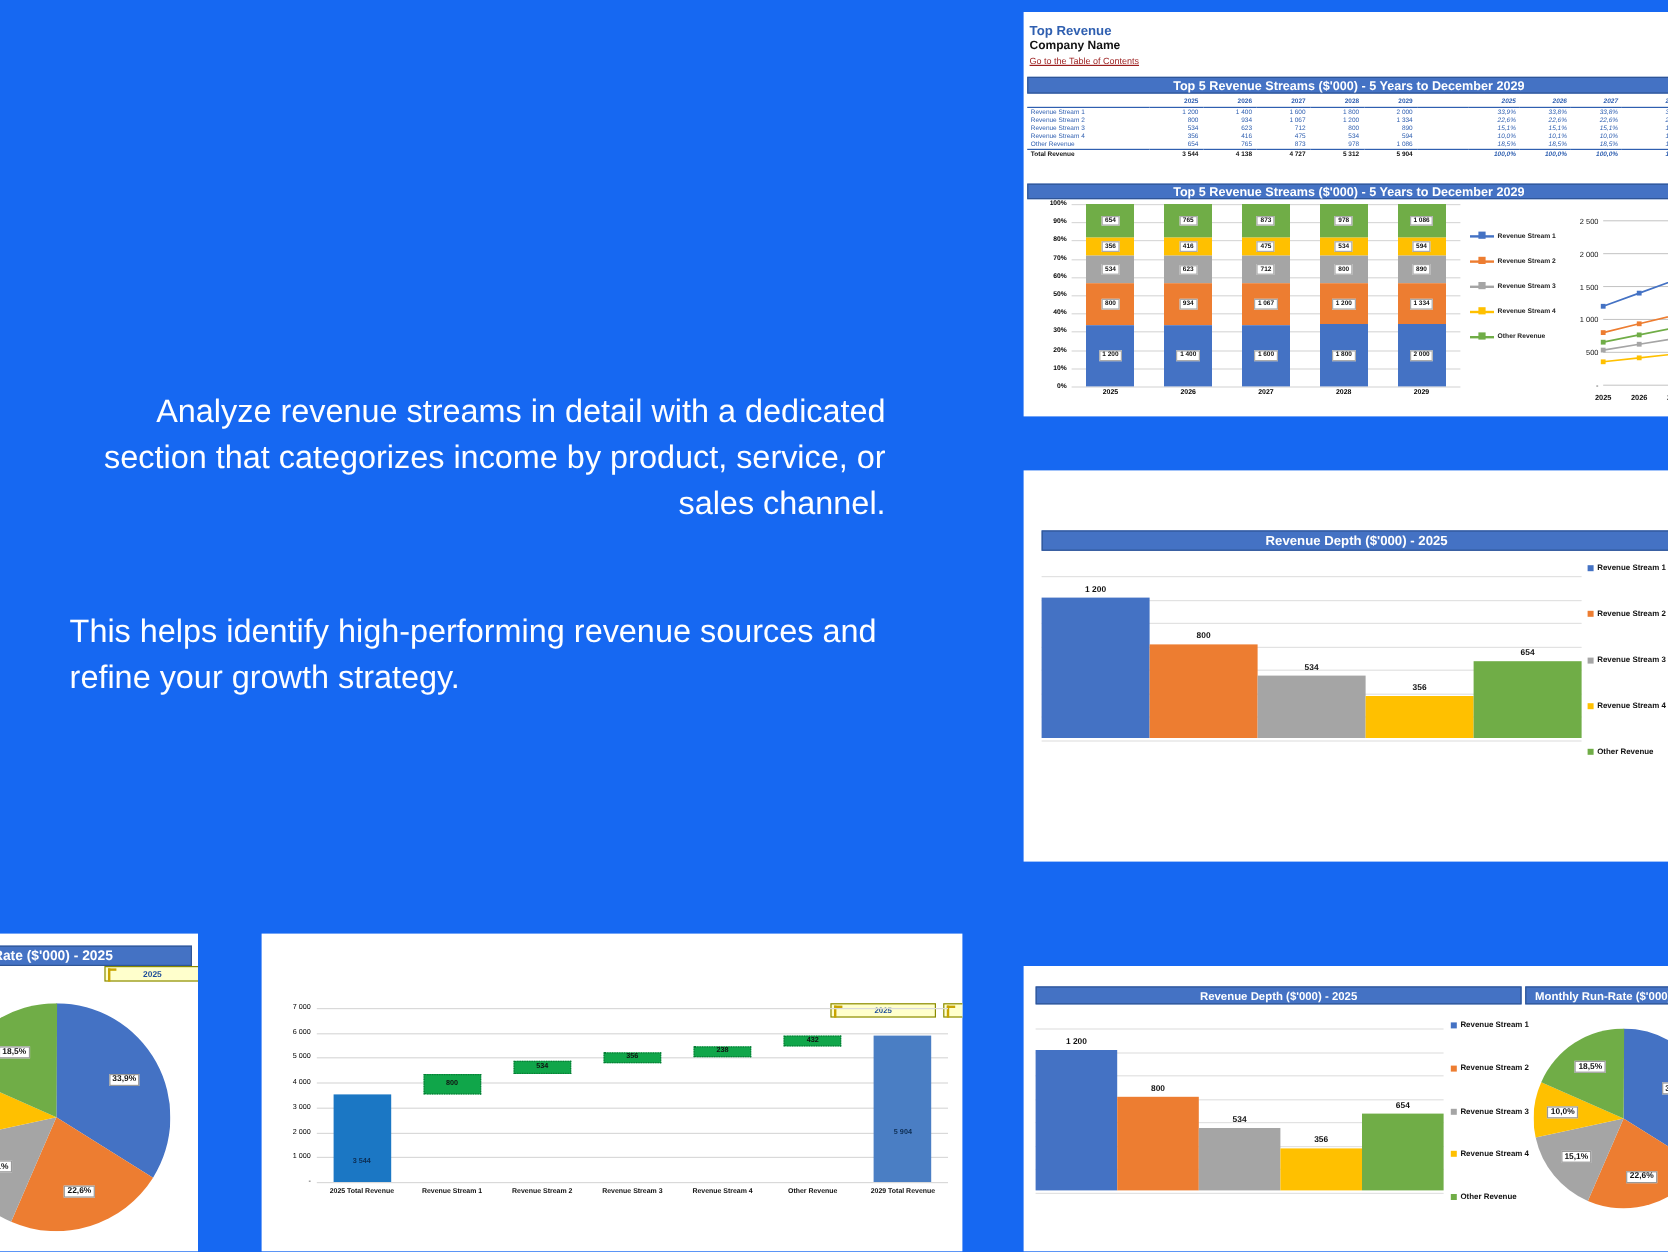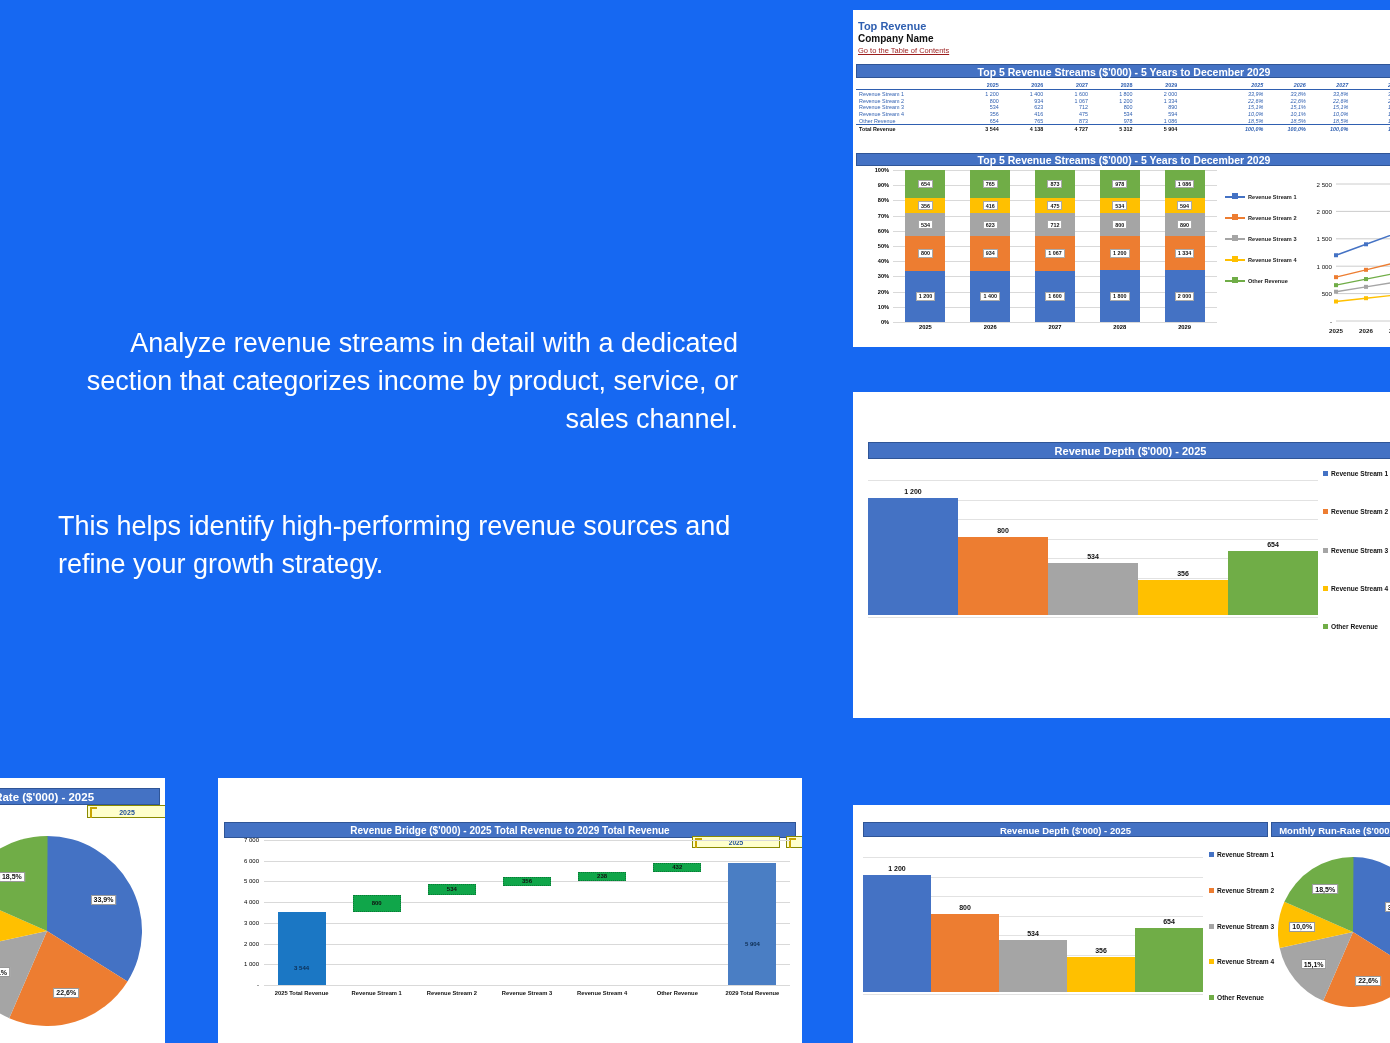--- a/index.html
+++ b/index.html
@@ -559,21 +559,20 @@
   <div id="pie-left" style="position:absolute; left:60px; top:58px; width:190px; height:190px;"><svg width="190" height="190">
         <path d="M95,95 L95,0 A95,95 0 0,1 175.5294039280829,145.3985625091397 Z" fill="#4472c4"></path>
         <path d="M95,95 L175.5294039280829,145.3985625091397 A95,95 0 0,1 57.270950389695855,182.18668943997824 Z" fill="#ed7d31"></path>
         <path d="M95,95 L57.270950389695855,182.18668943997824 A95,95 0 0,1 2.15952826102162,115.14067544259521 Z" fill="#a5a5a5"></path>
         <path d="M95,95 L2.15952826102162,115.14067544259521 A95,95 0 0,1 8.052088601012827,56.72388860720206 Z" fill="#ffc000"></path>
         <path d="M95,95 L8.052088601012827,56.72388860720206 A95,95 0 0,1 95.59689867672805,0.001875218666967271 Z" fill="#70ad47"></path>
       </svg><span class="pie-lbl" style="left:151.51136192794107px;top:63.701022811451885px">33,9%</span><span class="pie-lbl" style="left:114.18888616987647px;top:156.68424959063316px">22,6%</span><span class="pie-lbl" style="left:45.09572714640996px;top:136.02101352909796px">15,1%</span><span class="pie-lbl" style="left:59.87307281249001px;top:40.78506675865613px">18,5%</span></div>
 </section>
 
 <section class="panel" id="panel4">
-  <div class="xl-bar">Revenue Bridge ($'000) - 2025 Total Revenue to 2029 Total Revenue</div>
   <div class="selector s1" style="left:474px;">2025</div>
   <div class="selector s2" style="left:568px;">2029</div>
 
   <div id="bridge">
     <div class="b-yaxis" id="b-yaxis">
         <span style="top:145px">-</span>
         <span style="top:124.28571428571429px">1 000</span>
         <span style="top:103.57142857142858px">2 000</span>
         <span style="top:82.85714285714286px">3 000</span>
         <span style="top:62.14285714285715px">4 000</span>

